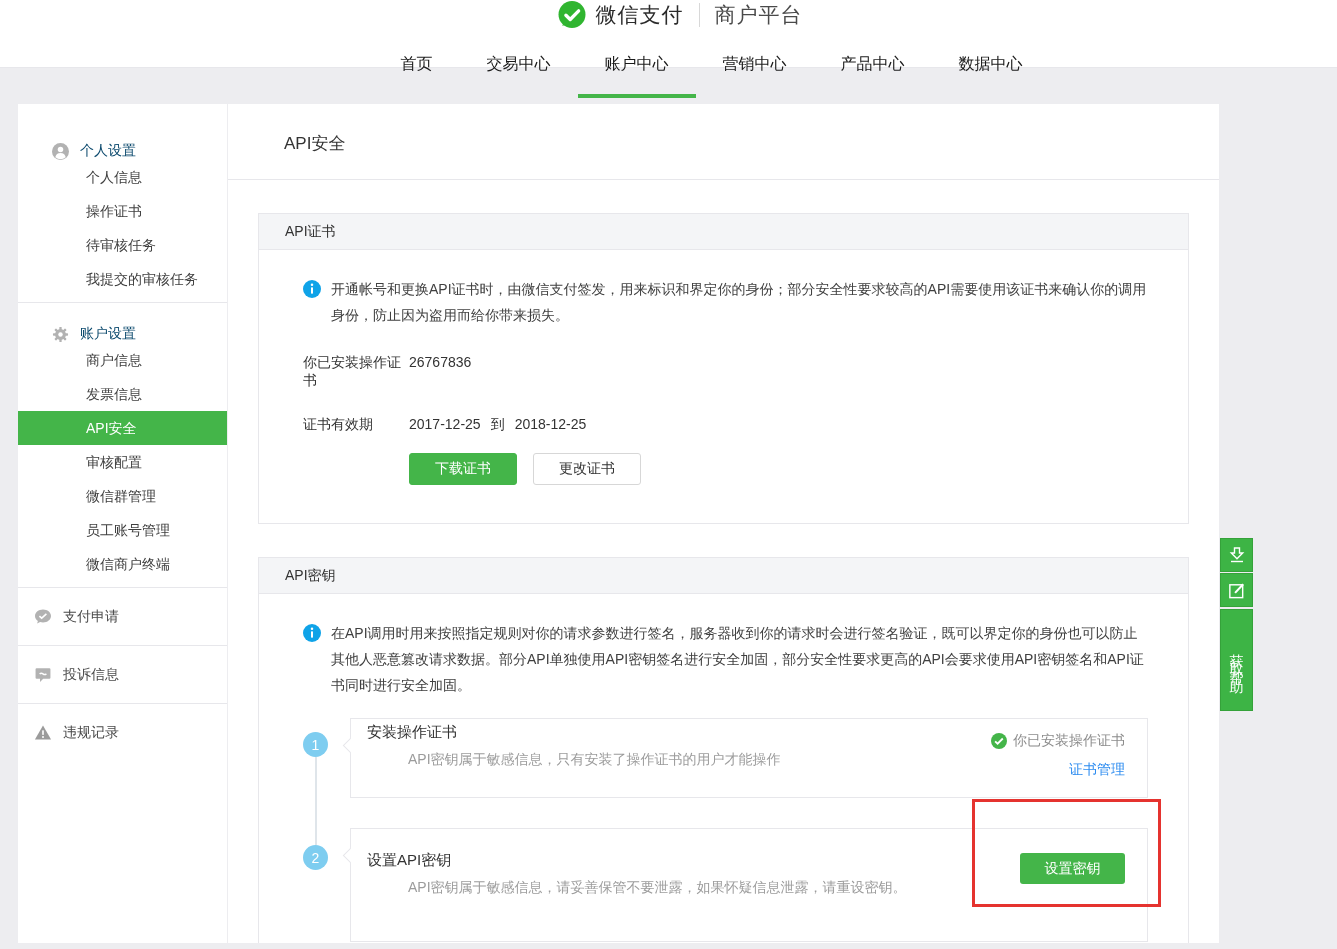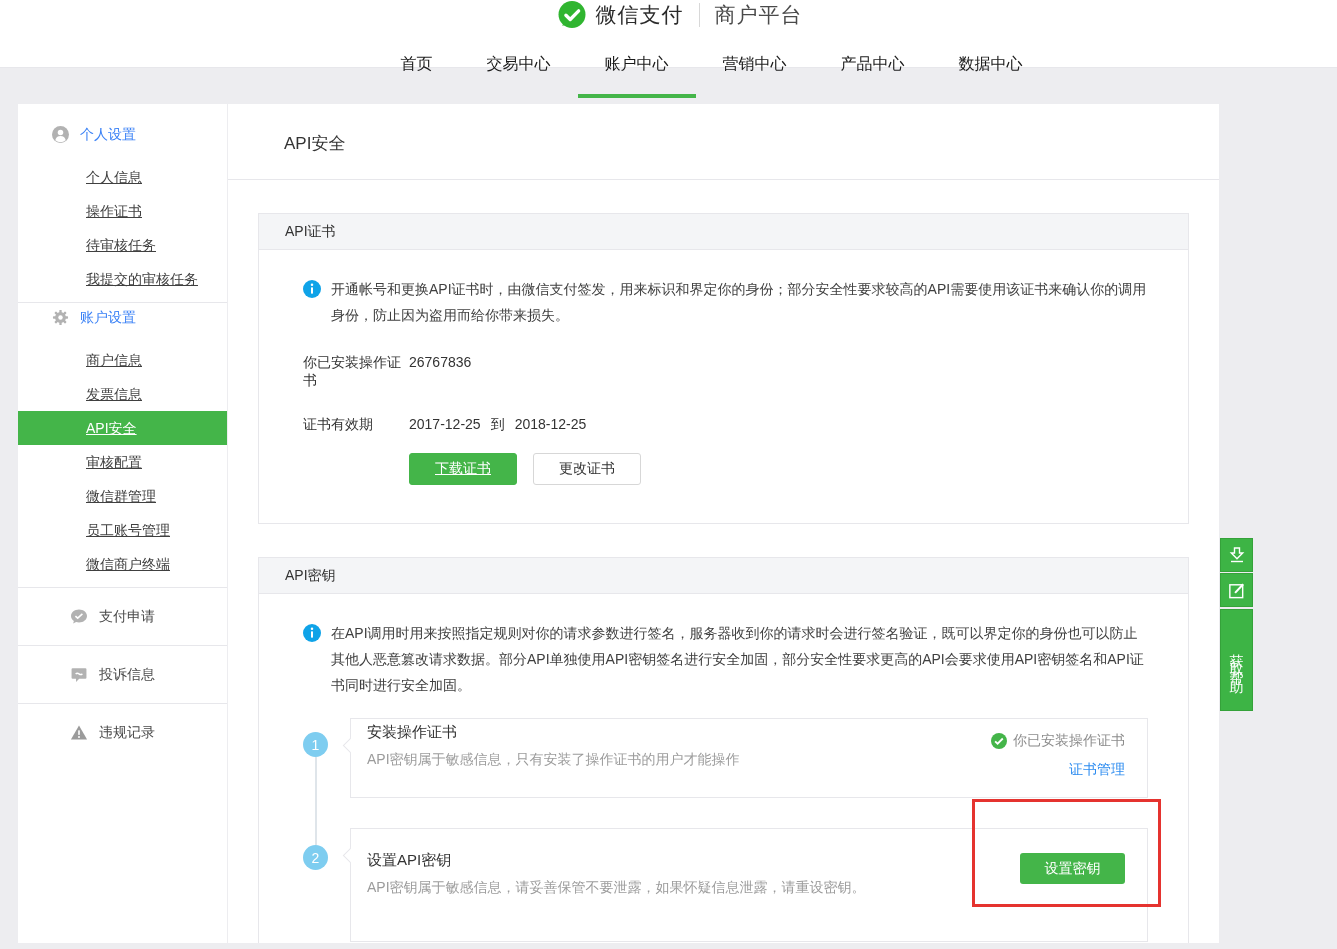--- a/index.html
+++ b/index.html
@@ -27,31 +27,31 @@
     display:flex; align-items:center; position:relative; cursor:pointer;
   }
   .nav-item.active::after {
     content:""; position:absolute; left:0; right:0; bottom:0; height:4px; background:#44b549;
   }
   
   .content { display:flex; margin-top:36px; height:839px; }
   
   .sidebar { width:209px; margin-left:18px; background:#fff; padding-top:22px; }
   .side-section-header {
-    height:34px; display:flex; align-items:flex-start; padding-left:34px;
-    color:#3b82f6; font-size:14px;
+    height:34px; display:flex; align-items:flex-end; padding-left:34px;
+    color:#0c4a6e; font-size:14px;
   }
   .side-section-header .icon { width:17px; height:17px; margin-right:11px; display:flex; }
   .side-item {
-    height:34px; line-height:34px; padding-left:68px; font-size:14px; color:#404040; cursor:pointer;text-decoration:underline;
+    height:34px; line-height:34px; padding-left:68px; font-size:14px; color:#404040; cursor:pointer;
   }
   .side-item.active { background:#44b549; color:#fff; }
   .side-divider { height:1px; background:#e7e7eb; margin:6px 0; }
   .side-single {
-    height:45px; display:flex; align-items:center; padding-left:52px;
+    height:45px; display:flex; align-items:center; padding-left:16px;
     color:#4a4a4a; font-size:14px; cursor:pointer;
   }
   .side-single .icon { width:18px; height:17px; margin-right:11px; display:flex; }
   
   .main { width:991px; margin-left:1px; background:#fff; overflow:hidden; }
   .page-title-bar { height:76px; padding:28px 0 0 56px; border-bottom:1px solid #e7e7eb; }
   .page-title { font-size:17px; color:#333; }
   .panel { margin:33px 30px 0 30px; border:1px solid #e7e7eb; background:#fff; }
   .panel-header {
     height:36px; line-height:35px; background:#f4f5f7; border-bottom:1px solid #e7e7eb;
@@ -63,21 +63,21 @@
   .info-text { margin-left:10px; font-size:14px; color:#404040; line-height:26px; width:822px; }
   .field-row { display:flex; margin-top:26px; font-size:14px; }
   .field-label { width:106px; color:#333; }
   .field-value { color:#333; }
   .btn-row { margin:19px 0 0 106px; padding-bottom:38px; display:flex; }
   .btn {
     height:32px; min-width:108px; padding:0 20px; font-size:14px; border-radius:3px;
     display:inline-flex; align-items:center; justify-content:center; cursor:pointer;
     font-family:"Liberation Sans", sans-serif;
   }
-  .btn-green { background:#44b549; color:#fff; border:1px solid #44b549;text-decoration:underline; }
+  .btn-green { background:#44b549; color:#fff; border:1px solid #44b549; }
   .btn-white { background:#fff; color:#333; border:1px solid #d7d7d7; margin-left:16px; }
   
   .steps { margin-top:20px; position:relative; padding-bottom:26px; }
   .step-connector {
     position:absolute; left:12px; top:39px; width:2px; height:88px; background:#dfe5ea;
   }
   .step-row { display:flex; position:relative; }
   .step-row + .step-row { margin-top:30px; }
   .step-circle {
     width:25px; height:25px; border-radius:50%; background:#7ecdf0; color:#fff;
@@ -89,21 +89,21 @@
     flex:1; margin-left:22px; border:1px solid #e7e7eb; background:#fff;
     position:relative; padding:4px 22px 0 16px;
   }
   .step-box::before {
     content:""; position:absolute; left:-6px; top:21px; width:10px; height:10px; background:#fff;
     border-left:1px solid #e7e7eb; border-bottom:1px solid #e7e7eb; transform:rotate(45deg);
   }
   .step-box1 { height:80px; }
   .step-box2 { height:114px; padding-top:22px; }
   .step-title { font-size:15px; color:#333; }
-  .step-desc { font-size:14px; color:#9c9c9c; margin-top:9px; }
+  .step-desc { font-size:14px; color:#9c9c9c; margin-top:9px;margin-left:41px; }
   .step-status { position:absolute; top:13px; right:22px; text-align:right; }
   .status-line { display:flex; align-items:center; justify-content:flex-end; }
   .status-line .icon { width:16px; height:16px; margin-right:6px; display:flex; }
   .status-text { font-size:14px; color:#8c8c8c; }
   .status-link { font-size:14px; color:#2d8cf0; margin-top:11px; cursor:pointer; }
   .set-key-btn {
     position:absolute; top:24px; right:22px; height:31px; width:105px;
     background:#44b549; color:#fff; font-size:14px; border:none; border-radius:3px; cursor:pointer;
     font-family:"Liberation Sans", sans-serif;
   }

